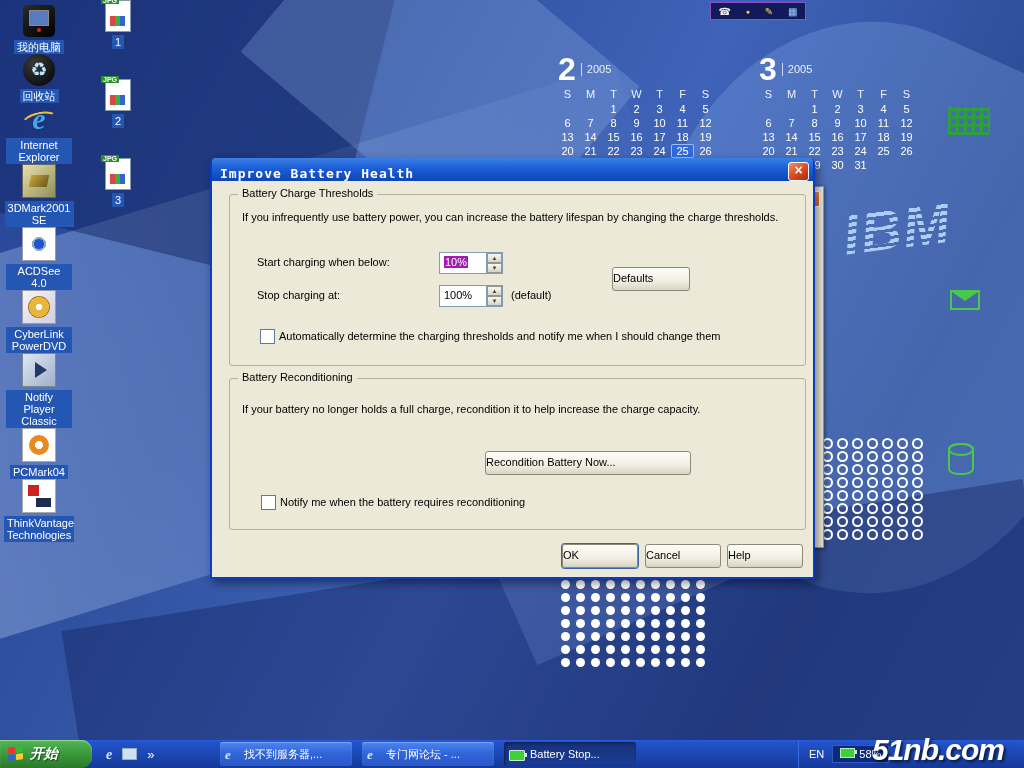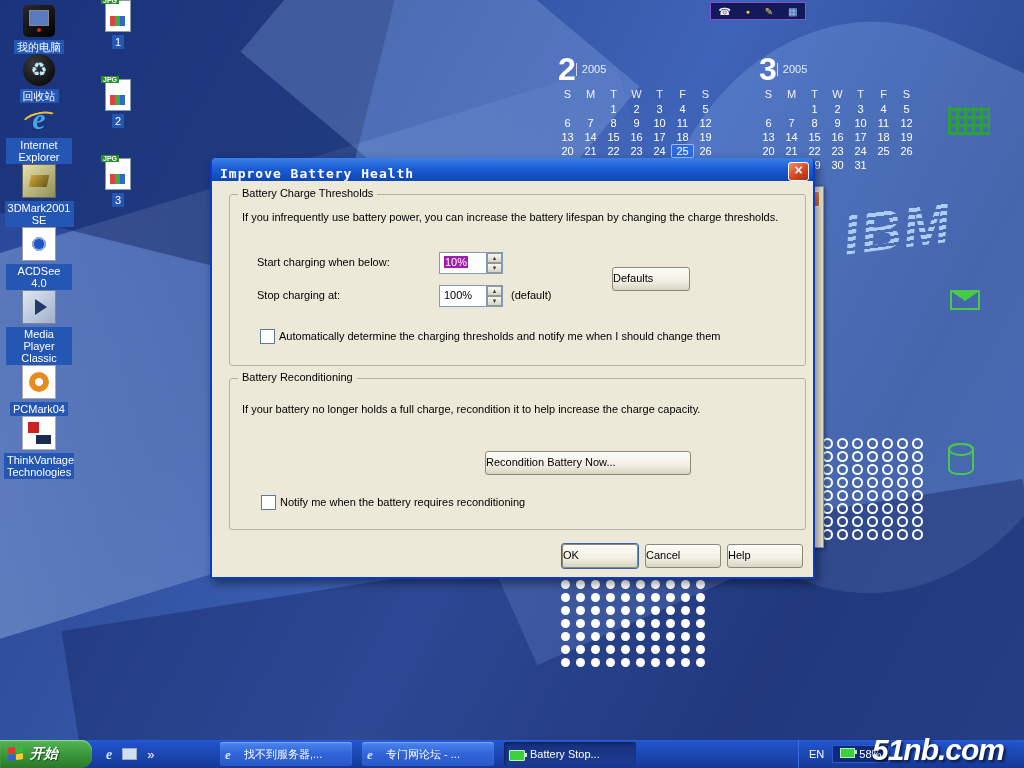--- a/index.html
+++ b/index.html
@@ -55,21 +55,21 @@
   .tt-icon{font-size:10px;line-height:13px;cursor:pointer}
   .tti-phone::before{content:"☎";color:#f0f0f0}
   .tti-dot::before{content:"●";color:#ffd34a;font-size:7px}
   .tti-pen::before{content:"✎";color:#ffd34a}
   .tti-grid::before{content:"▦";color:#9fd3ff}
 
   
   .calendar{position:absolute;top:54px;z-index:1;color:#fff}
   .cal-head{display:flex;align-items:center;height:30px;margin-bottom:3px;margin-left:2px}
   .cal-month{font-size:32px;font-weight:bold;line-height:30px}
-  .cal-year{font-size:11px;color:#e8eefc;padding-left:5px;
+  .cal-year{font-size:11px;color:#e8eefc;margin-left:5px;padding-left:5px;
     border-left:1px solid #cfd8f0;height:13px;line-height:13px}
   .cal-row{display:flex}
   .cal-cell{width:23px;height:14px;font-size:11px;line-height:14px;text-align:center}
   .cal-dow .cal-cell{height:15px;color:#eef3ff}
   .cal-today{background:#2e6be0;border-radius:2px;box-shadow:inset 0 0 0 1px #9dbcf5}
 
   
   .icon-col{position:absolute;display:flex;flex-direction:column;align-items:center;z-index:2}
   #icon-col1{left:6px;top:5px;width:66px;}
   #icon-col2{left:94px;top:0;width:48px;gap:30px}
@@ -516,22 +516,26 @@
       </div>
       <div class="desk-icon">
         <div class="icon-art art-3dmark"></div>
         <div class="icon-label">3DMark2001 SE</div>
       </div>
       <div class="desk-icon">
         <div class="icon-art art-acdsee"></div>
         <div class="icon-label">ACDSee 4.0</div>
       </div>
       <div class="desk-icon">
+        <div class="icon-art art-powerdvd"></div>
+        <div class="icon-label">CyberLink PowerDVD</div>
+      </div>
+      <div class="desk-icon">
         <div class="icon-art art-media-player-classic"></div>
-        <div class="icon-label">Media Player Classic</div>
+        <div class="icon-label">Notify Player Classic</div>
       </div>
       <div class="desk-icon">
         <div class="icon-art art-pcmark"></div>
         <div class="icon-label">PCMark04</div>
       </div>
       <div class="desk-icon">
         <div class="icon-art art-thinkvantage"></div>
         <div class="icon-label">ThinkVantage Technologies</div>
       </div>
     </div>

